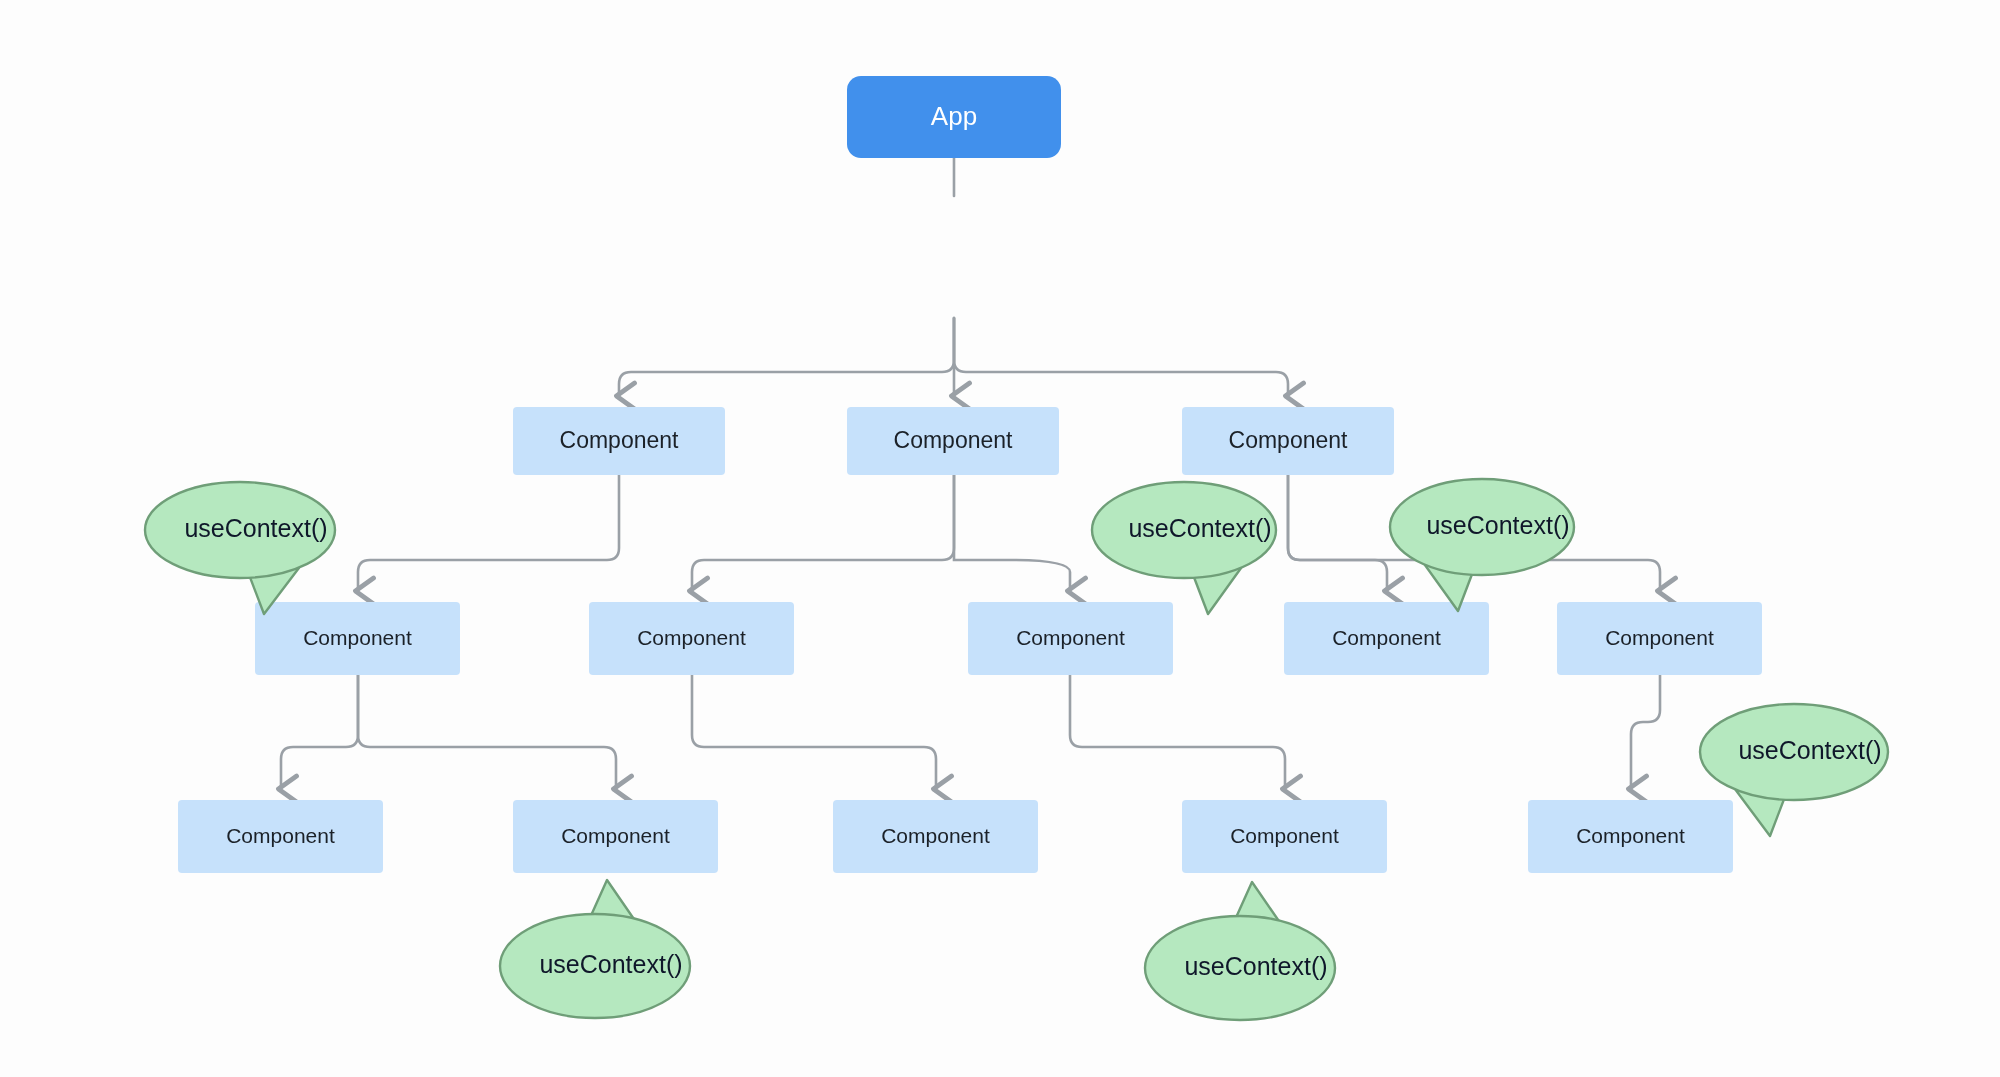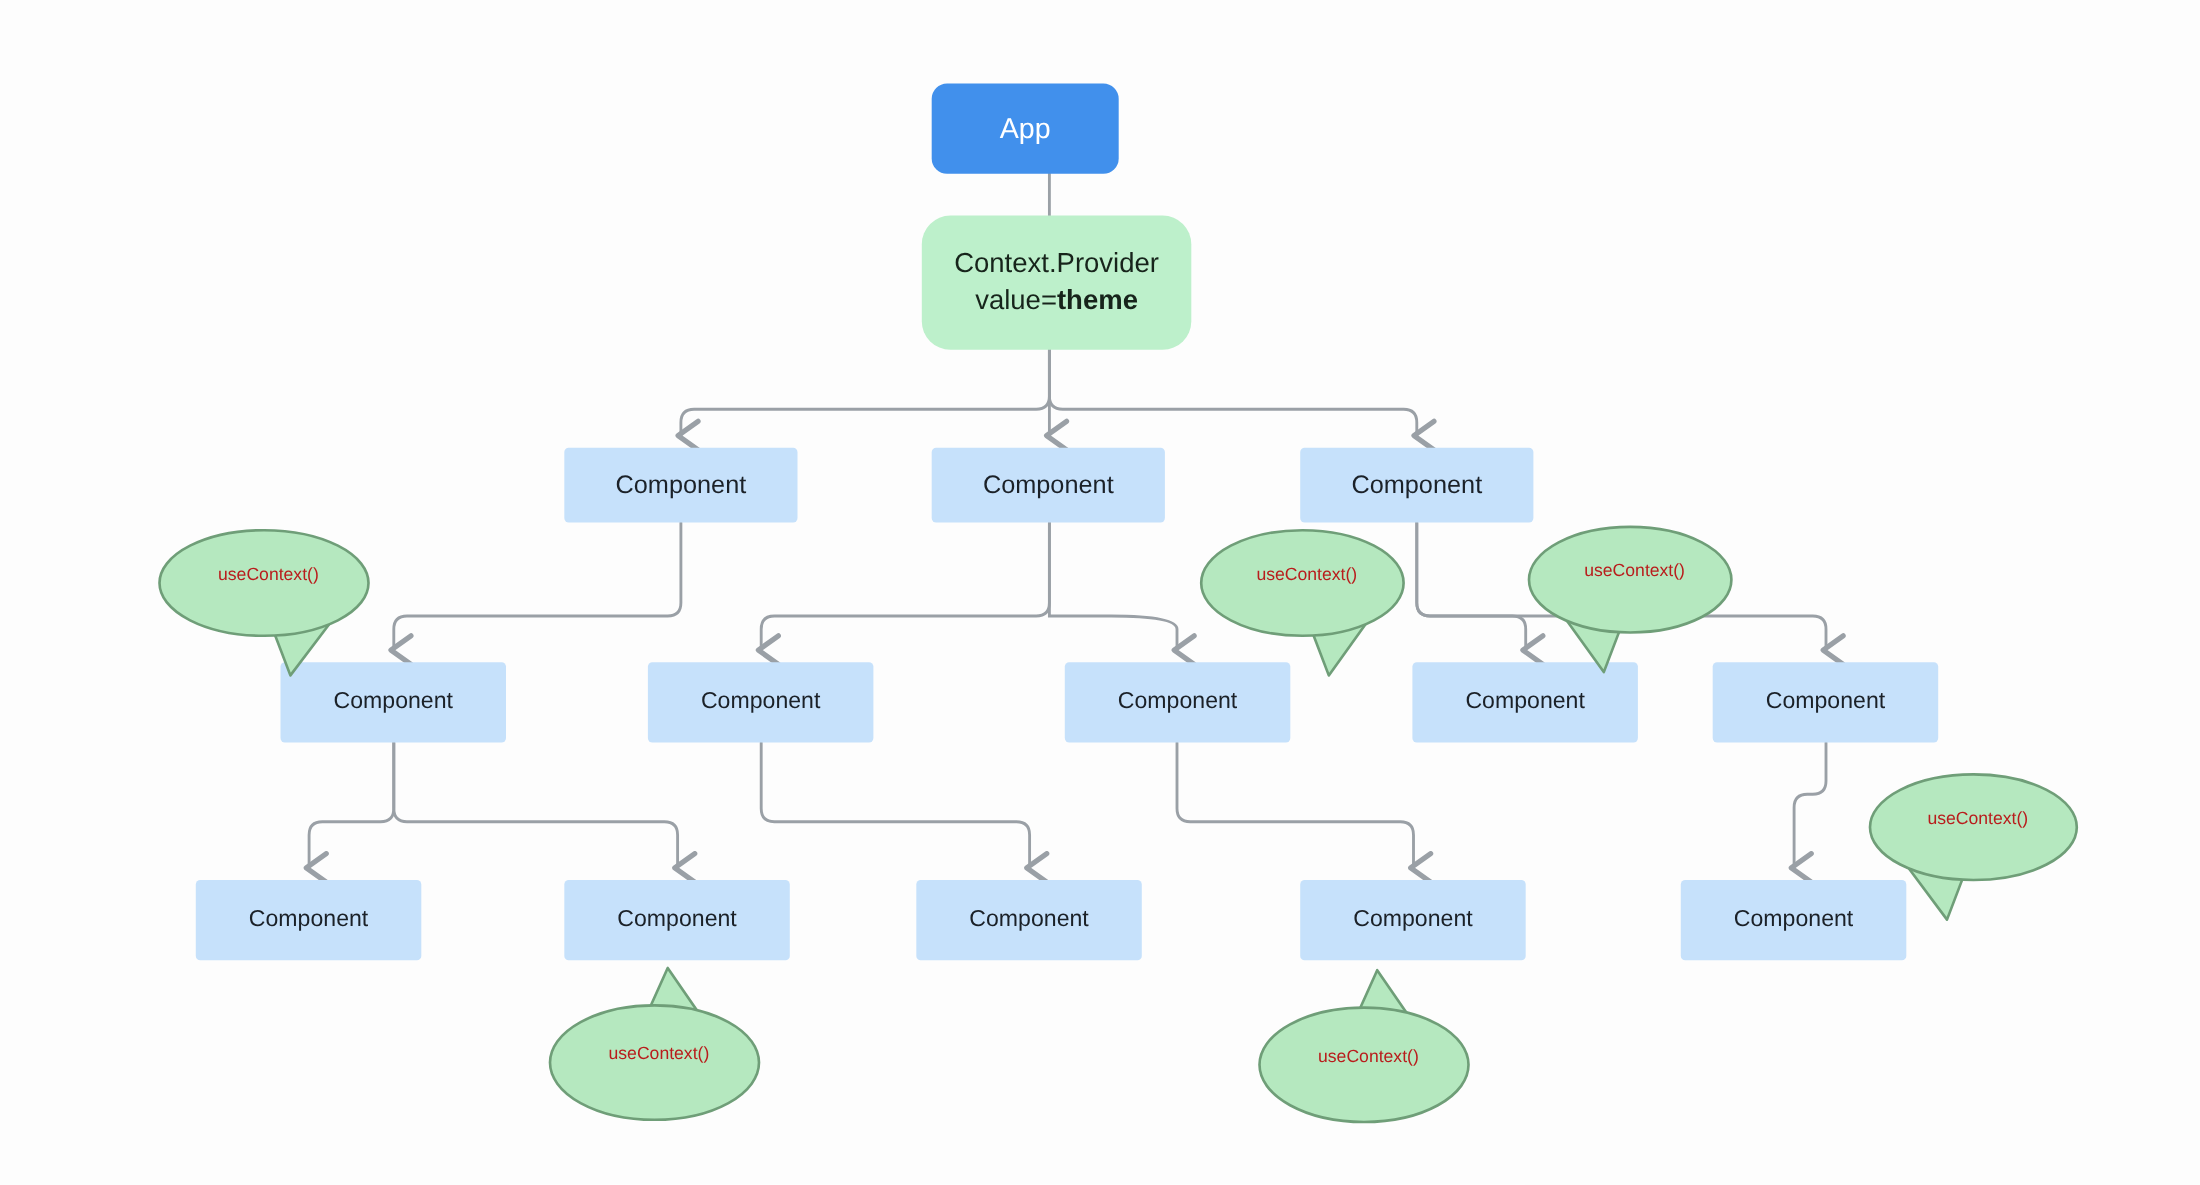--- a/index.html
+++ b/index.html
@@ -51,26 +51,26 @@
     background: #c6e1fb;
     color: #1b2128;
     border-radius: 4px;
   }
   .bubble {
     position: absolute;
   }
   .bubble svg { display: block; overflow: visible; }
   .bubble-label {
     position: absolute;
-    left: 4px;
+    left: 16px;
     top: 0;
     width: 100%;
     text-align: center;
-    color: #b91c1c;
-    font-size: 16px;
+    color: #0f172a;
+    font-size: 25px;
     pointer-events: none;
   }
 </style>
 </head>
 <body>
 
 <div id="canvas">
 
   <svg id="edges" viewBox="0 0 2000 1077" xmlns="http://www.w3.org/2000/svg">
     <defs>
@@ -89,28 +89,22 @@
         <path d="M 1288 475 L 1288 548 Q 1288 560 1300 560 L 1375 560 Q 1387 560 1387 572 L 1387 591" fill="none" stroke="#9aa0a6" stroke-width="2.6" stroke-linecap="round" marker-end="url(#arrow)"></path>
         <path d="M 1288 475 L 1288 548 Q 1288 560 1300 560 L 1648 560 Q 1660 560 1660 572 L 1660 591" fill="none" stroke="#9aa0a6" stroke-width="2.6" stroke-linecap="round" marker-end="url(#arrow)"></path>
         <path d="M 358 675 L 358 735 Q 358 747 346 747 L 293 747 Q 281 747 281 759 L 281 789" fill="none" stroke="#9aa0a6" stroke-width="2.6" stroke-linecap="round" marker-end="url(#arrow)"></path>
         <path d="M 358 675 L 358 735 Q 358 747 370 747 L 604 747 Q 616 747 616 759 L 616 789" fill="none" stroke="#9aa0a6" stroke-width="2.6" stroke-linecap="round" marker-end="url(#arrow)"></path>
         <path d="M 692 675 L 692 735 Q 692 747 704 747 L 924 747 Q 936 747 936 759 L 936 789" fill="none" stroke="#9aa0a6" stroke-width="2.6" stroke-linecap="round" marker-end="url(#arrow)"></path>
         <path d="M 1070 675 L 1070 735 Q 1070 747 1082 747 L 1273 747 Q 1285 747 1285 759 L 1285 789" fill="none" stroke="#9aa0a6" stroke-width="2.6" stroke-linecap="round" marker-end="url(#arrow)"></path>
         <path d="M 1660 675 L 1660 710 Q 1660 722 1648 722 L 1643 722 Q 1631 722 1631 734 L 1631 789" fill="none" stroke="#9aa0a6" stroke-width="2.6" stroke-linecap="round" marker-end="url(#arrow)"></path>
       </g>
   </svg>
 
-  <div class="node node-app" style="left: 847px; top: 76px; width: 170px; height: 82px;">App</div>
+  <div class="node node-app" style="left: 847px; top: 76px; width: 214px; height: 82px;">App</div>
 
-  <div class="node node-provider" style="left: 838px; top: 196px; width: 245px; height: 122px;">
-    <div class="line1">Context.Provider</div>
-    <div class="line2">
-      <span>value=</span><b>theme</b>
-    </div>
-  </div>
 
   <div id="component-nodes">
       <div class="node node-component" style="left: 513px; top: 407px; width: 212px; height: 68px; font-size: 23px; background: rgb(198, 225, 251); color: rgb(27, 33, 40);">
         <span>Component</span>
       </div>
       <div class="node node-component" style="left: 847px; top: 407px; width: 212px; height: 68px; font-size: 23px; background: rgb(198, 225, 251); color: rgb(27, 33, 40);">
         <span>Component</span>
       </div>
       <div class="node node-component" style="left: 1182px; top: 407px; width: 212px; height: 68px; font-size: 23px; background: rgb(198, 225, 251); color: rgb(27, 33, 40);">
         <span>Component</span>

